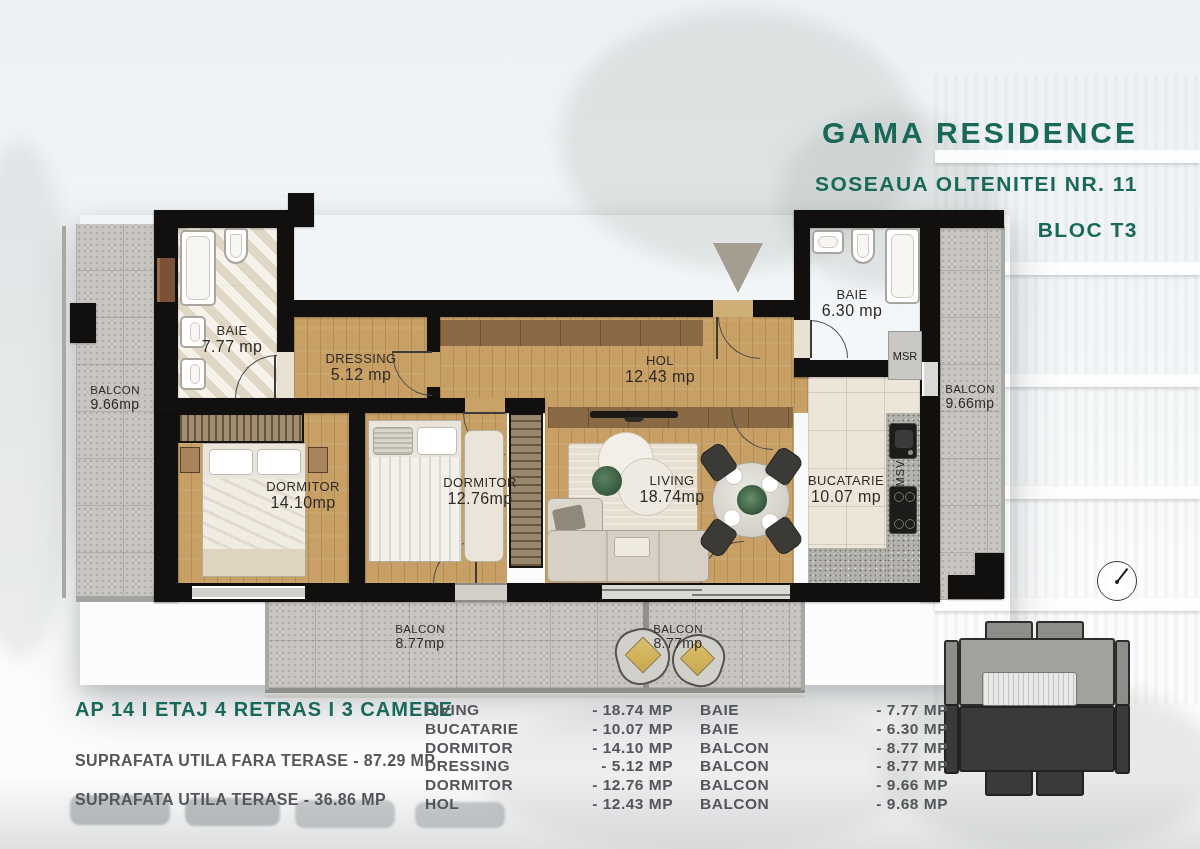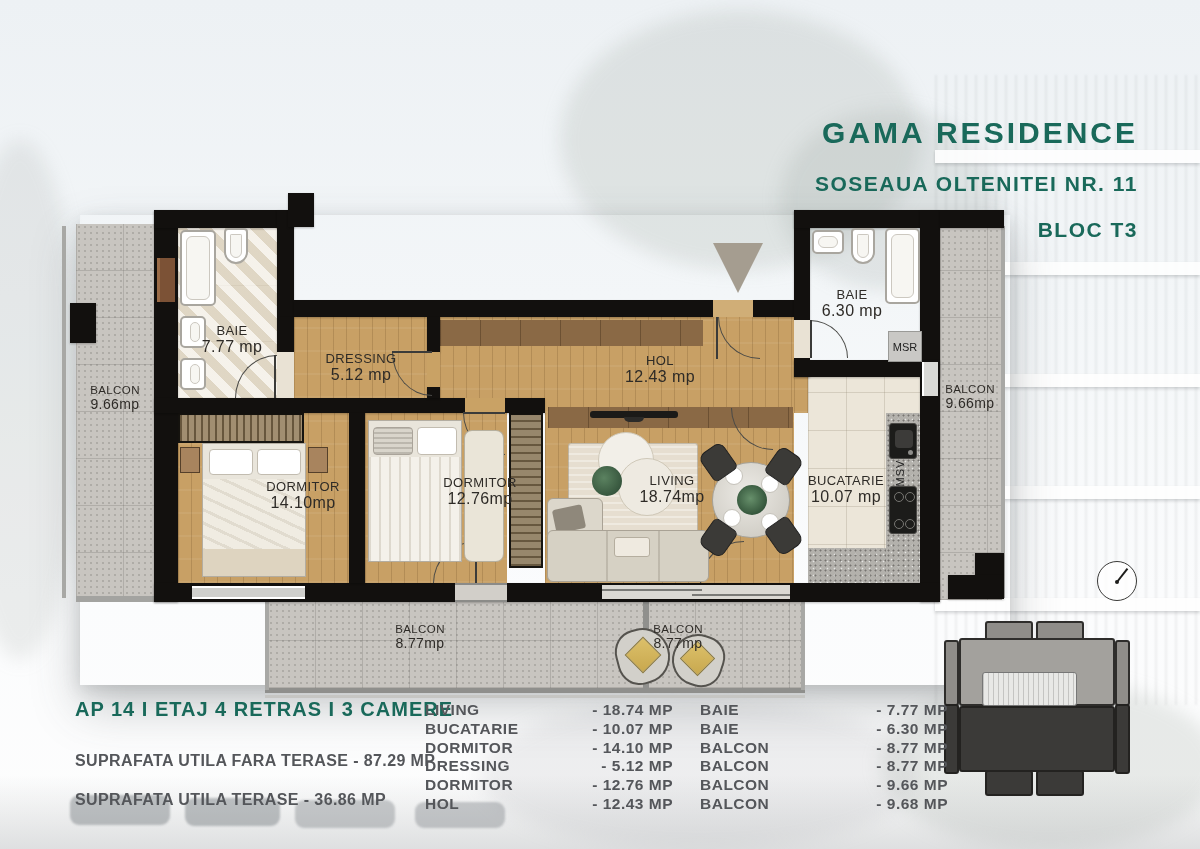--- a/index.html
+++ b/index.html
@@ -198,21 +198,21 @@
 
   <div class="abs white-fix" style="left:812px;top:230px;width:32px;height:24px;">
       <div class="fix-inner"></div>
     </div>
   <div class="abs white-fix" style="left:851px;top:228px;width:24px;height:36px;border-radius:4px 4px 12px 12px;">
       <div class="fix-inner" style="border-radius:2px 2px 10px 10px;"></div>
     </div>
   <div class="abs white-fix" style="left:885px;top:228px;width:35px;height:76px;">
       <div class="fix-inner"></div>
     </div>
-  <div class="abs boxlabel" style="left:888px;top:331px;width:34px;height:31px;background:#c9c8c5;border:1px solid #9a9a97;box-sizing:border-box;">
+  <div class="abs boxlabel" style="left:888px;top:331px;width:34px;height:49px;background:#c9c8c5;border:1px solid #9a9a97;box-sizing:border-box;">
     <span>MSR</span>
   </div>
 
   <div class="abs speck" style="left:886px;top:413px;width:34px;height:170px;"></div>
   <div class="abs speck" style="left:808px;top:548px;width:78px;height:35px;"></div>
   <div class="abs dark-fix" style="left:889px;top:423px;width:28px;height:36px;">
     <div class="abs" style="left:5px;top:6px;width:18px;height:18px;background:#3c3b39;border-radius:4px;"></div>
     <div class="abs" style="left:18px;top:26px;width:5px;height:5px;background:#8d8c89;border-radius:50%;"></div>
   </div>
   <div class="abs dark-fix" style="left:889px;top:486px;width:28px;height:48px;">

